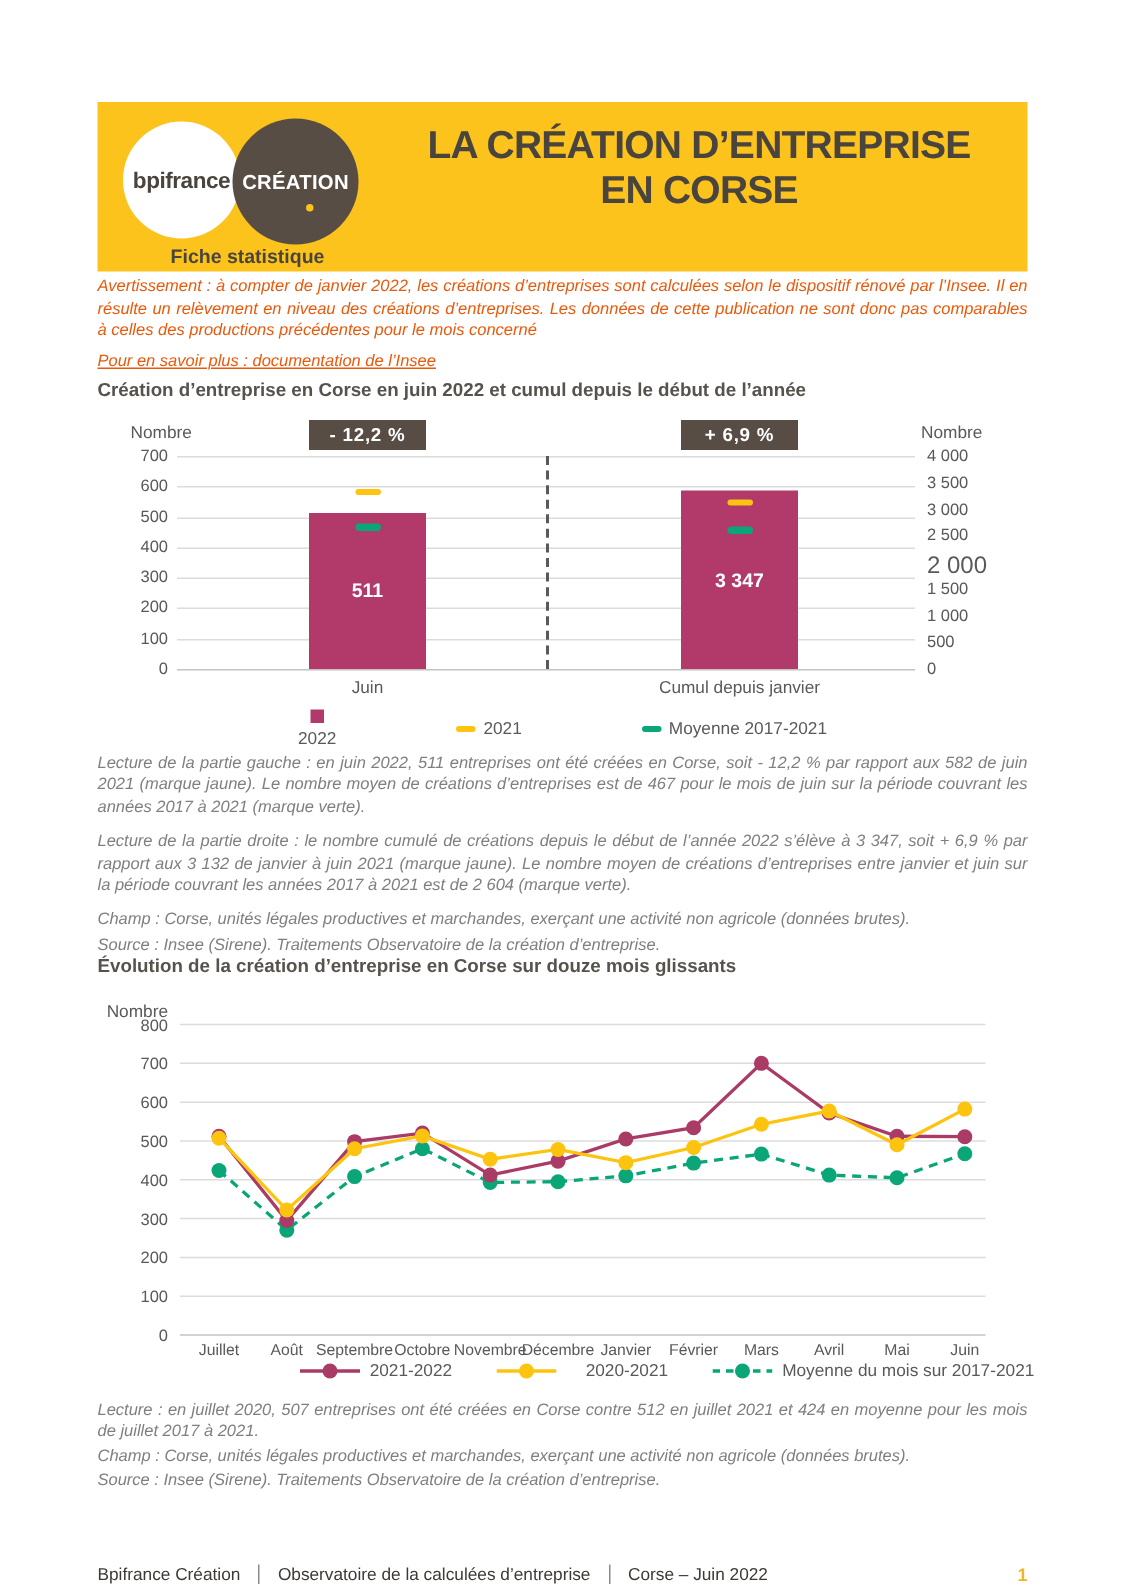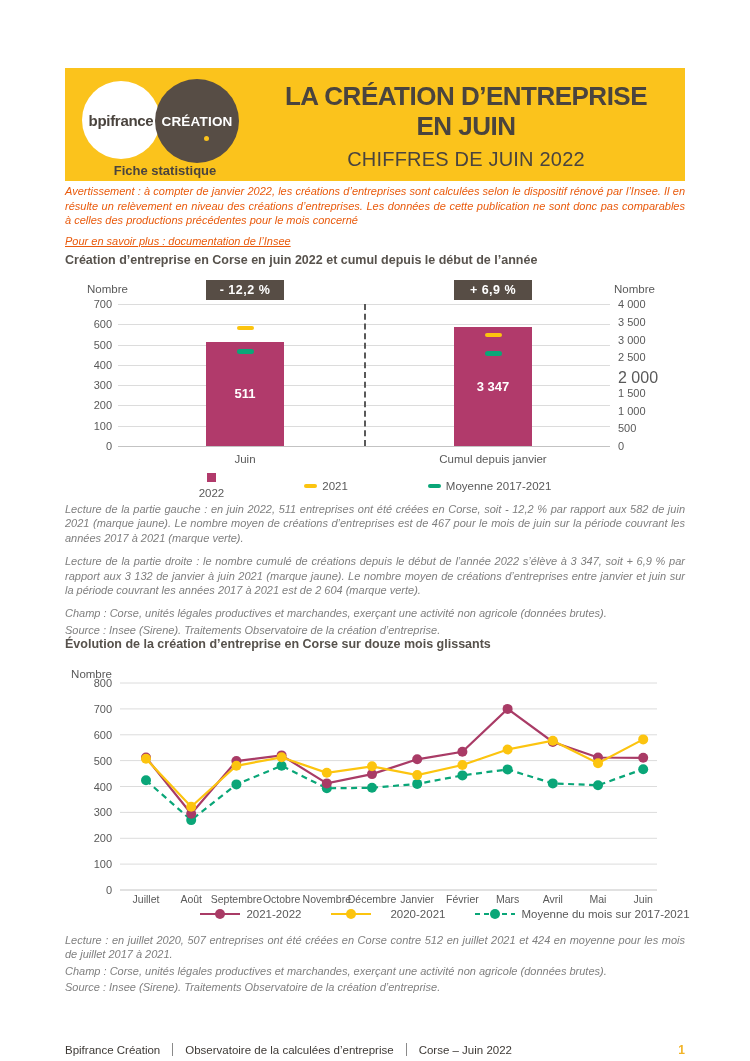--- a/index.html
+++ b/index.html
@@ -57,22 +57,21 @@
         <span>bpifrance</span>
       </div>
       <div class="logo-creation">
         <span>CRÉATION</span>
         <span class="logo-dot"></span>
       </div>
       <div class="logo-caption">Fiche statistique</div>
     </div>
     <div class="masthead-titles">
       <div class="main-title">LA CRÉATION D’ENTREPRISE</div>
-      <div class="main-title">EN JUIN</div>
-      <div class="subtitle">CHIFFRES DE JUIN 2022</div>
+      <div class="main-title">EN CORSE</div>
     </div>
   </header>
 
   <p class="warning">Avertissement : à compter de janvier 2022, les créations d’entreprises sont calculées selon le dispositif rénové par l’Insee. Il en résulte un relèvement en niveau des créations d’entreprises. Les données de cette publication ne sont donc pas comparables à celles des productions précédentes pour le mois concerné</p>
   <p class="insee-link"><a href="#">Pour en savoir plus : documentation de l’Insee</a></p>
 
   <h2 class="section-title" id="s1title">Création d’entreprise en Corse en juin 2022 et cumul depuis le début de l’année</h2>
   <div id="chart1">
       <div style="position: absolute; left: 53px; top: 170px; width: 492px; height: 1px; background: rgb(195, 195, 195);"></div>
       <div style="position: absolute; left: 0px; top: 164px; width: 47px; text-align: right; font-size: 11px; color: rgb(89, 89, 89);">0</div>

